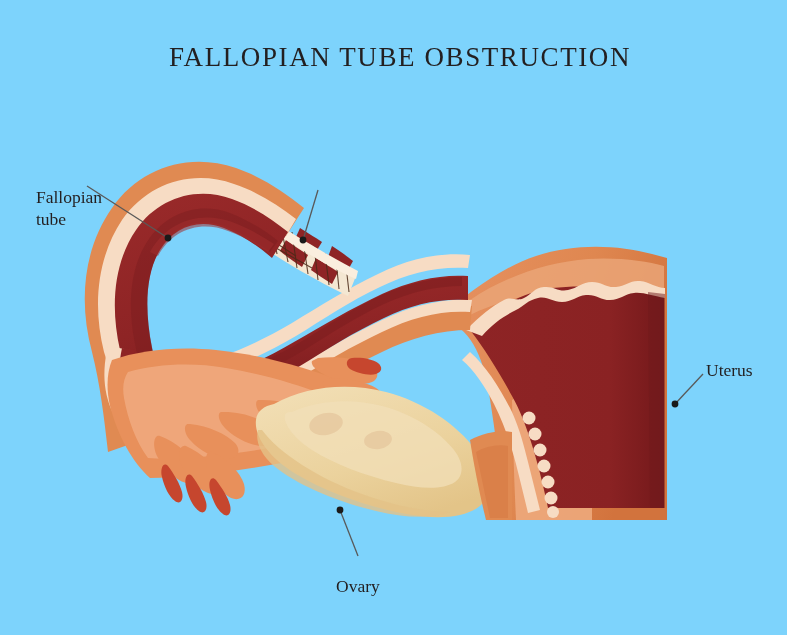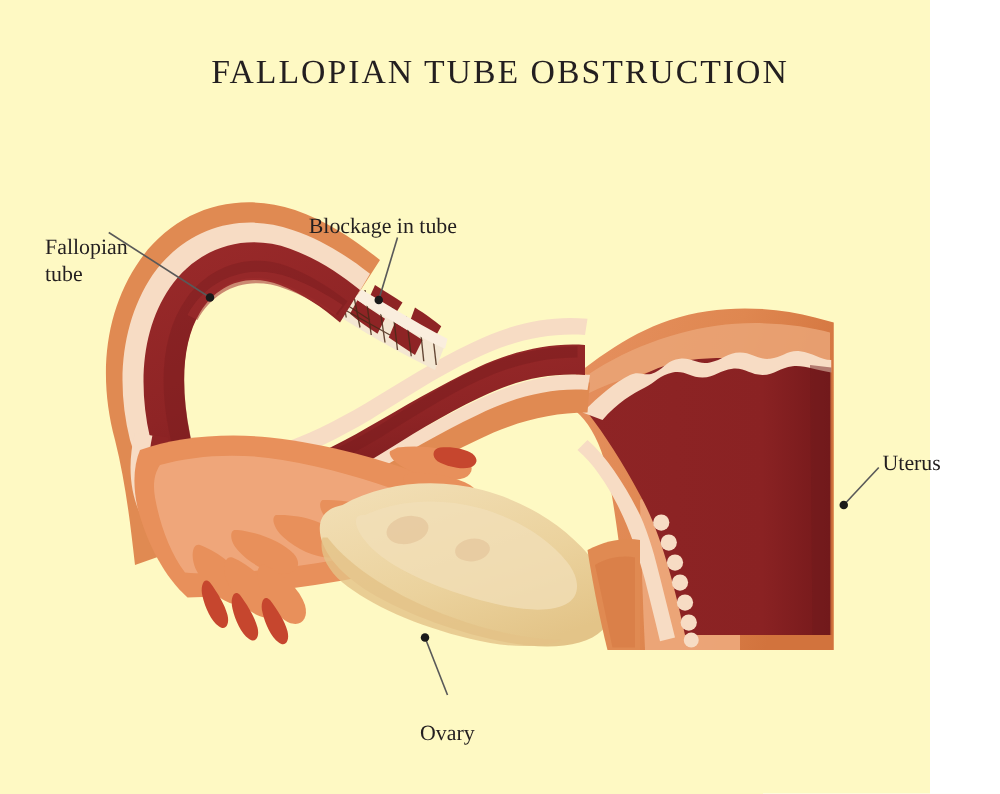--- a/index.html
+++ b/index.html
@@ -12,21 +12,22 @@
     width: 800px;
     height: 635px;
     font-family: "Liberation Serif", "DejaVu Serif", serif;
     overflow: hidden;
     position: relative;
   }
   #figure-root {
     position: relative;
     width: 744px;
     height: 635px;
-    background: #fef9c3;
+    background: #7dd3fc;
+    padding-left: 43px;
   }
   #diagram-svg {
     position: absolute;
     top: 0;
     left: 0;
     width: 800px;
     height: 635px;
     display: block;
   }
   .fig-title {
@@ -428,19 +429,18 @@
       <circle cx="675" cy="404" r="3.4"></circle>
       <circle cx="340" cy="510" r="3.4"></circle>
     </g>
   </svg>
 
   <div class="fig-title">FALLOPIAN TUBE OBSTRUCTION</div>
 
   <div class="anno" id="label-fallopian-tube">Fallopian
 tube</div>
 
-  <div class="anno" id="label-blockage">Blockage in tube</div>
 
   <div class="anno" id="label-uterus">Uterus</div>
 
   <div class="anno" id="label-ovary">Ovary</div>
 
 </div>
 
 </body></html>

